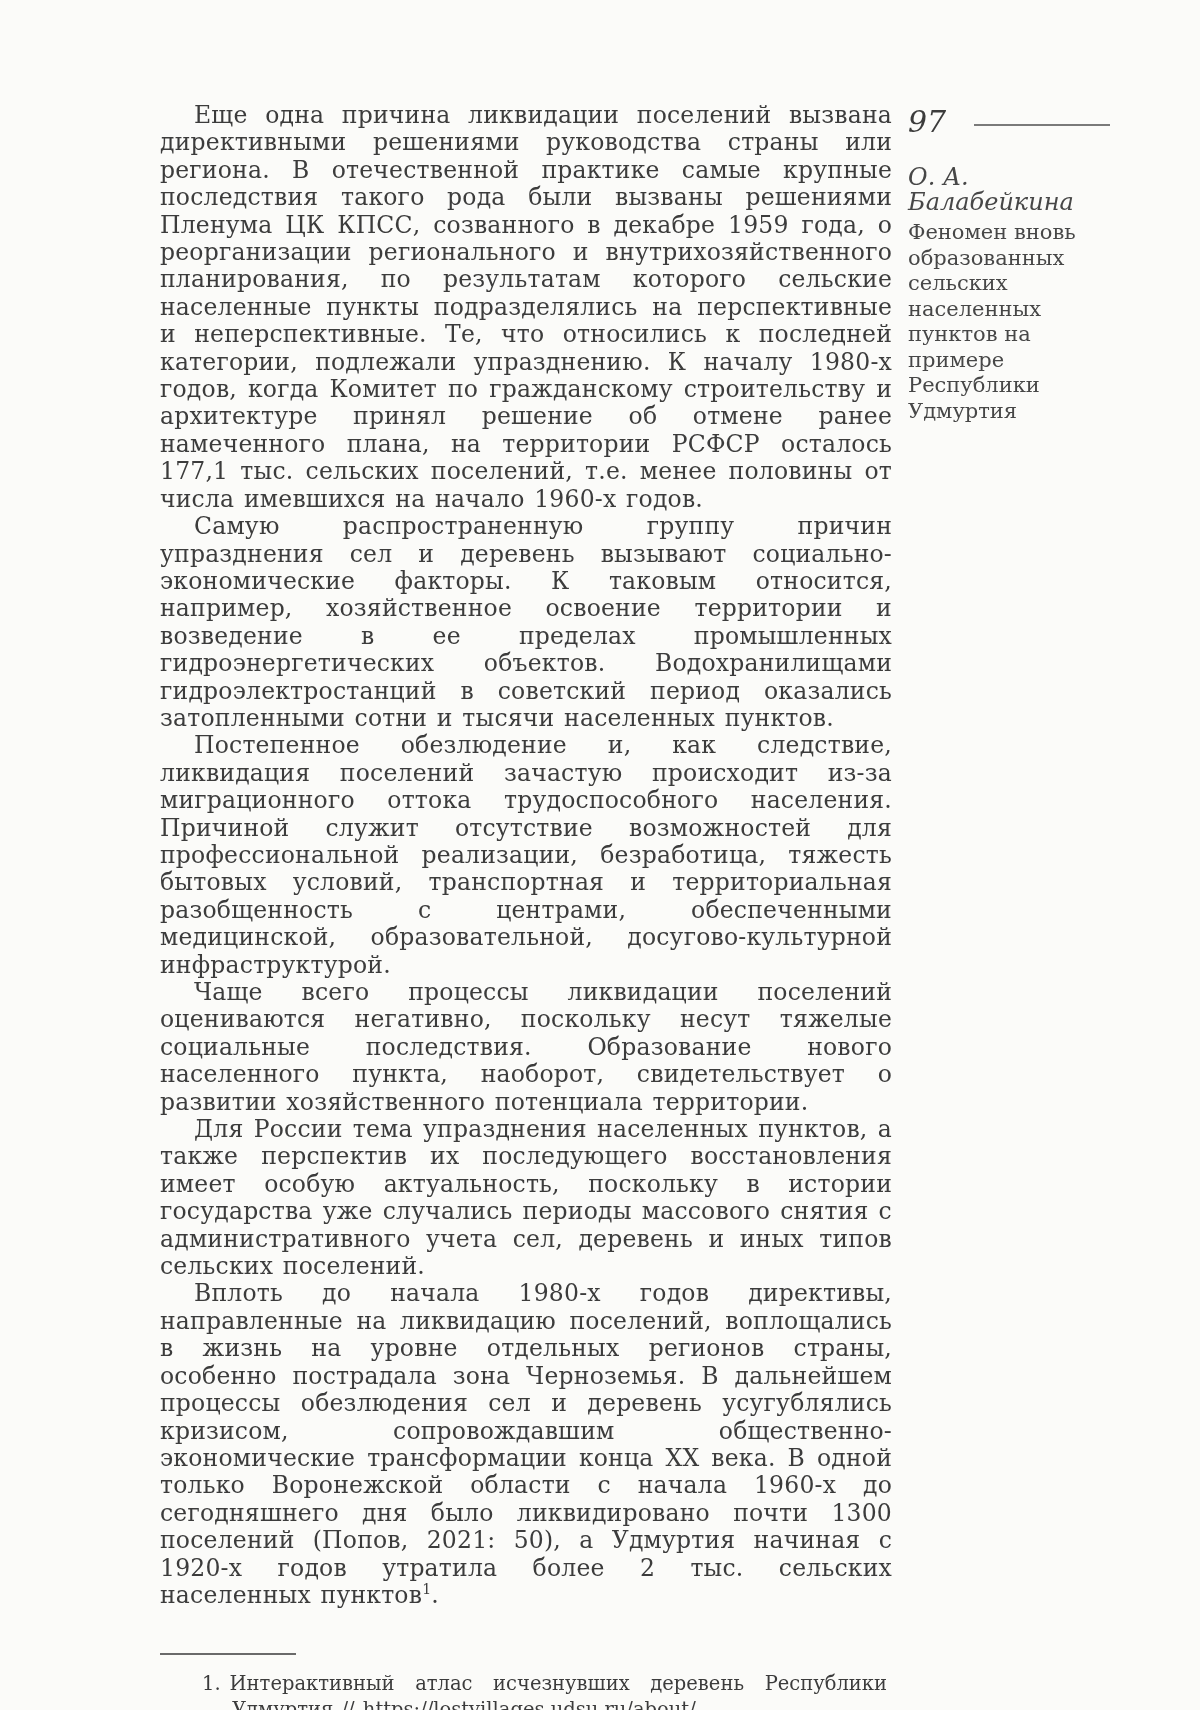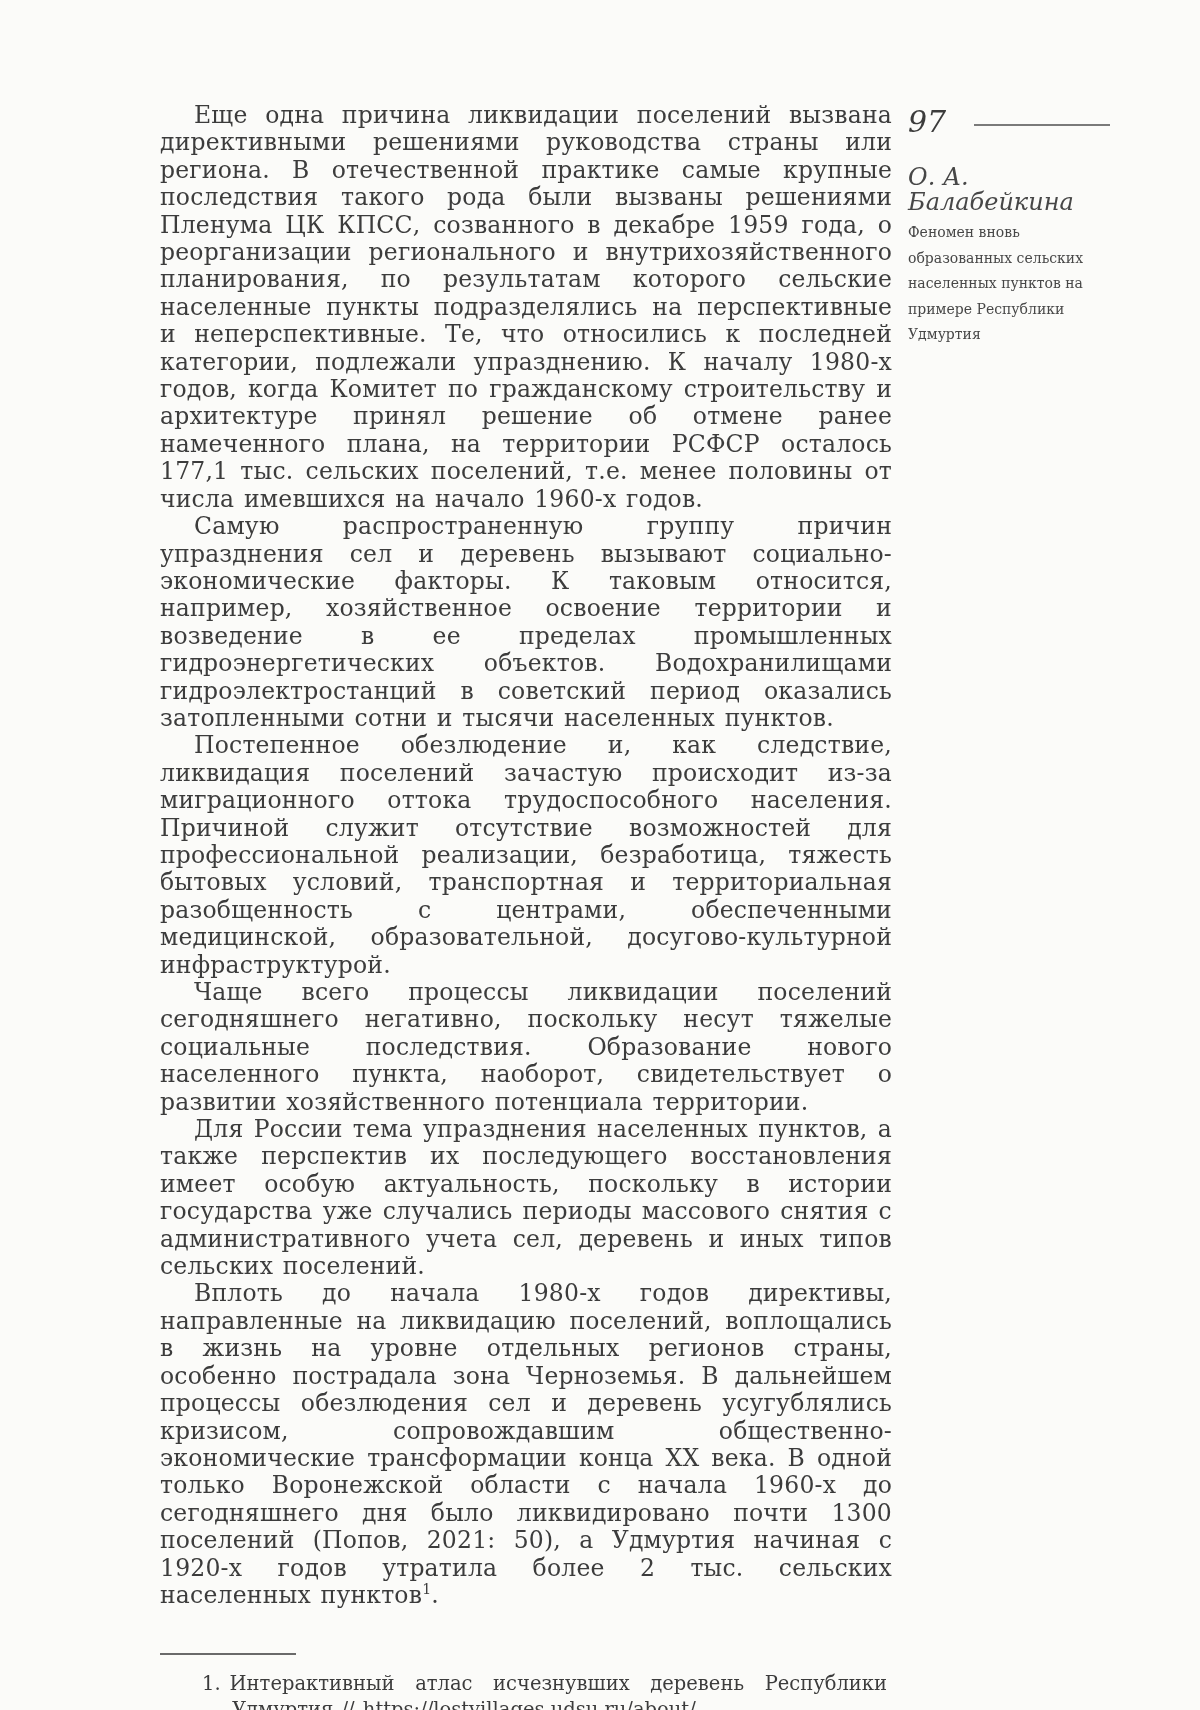--- a/index.html
+++ b/index.html
@@ -82,36 +82,36 @@
   }
   .margin-author {
     margin-top: 26px;
     font-style: italic;
     font-size: 24px;
     line-height: 25px;
     color: #474747;
   }
   .margin-note {
     margin-top: 5px;
-    font-size: 14px;
+    font-size: 21px;
     line-height: 25.5px;
     color: #474747;
   }
 </style>
 </head>
 <body>
 
 <div class="page">
   <div class="content">
 
     <main class="article">
       <p class="para">Еще одна причина ликвидации поселений вызвана директивными решениями руководства страны или региона. В отечественной практике самые крупные последствия такого рода были вызваны решениями Пленума ЦК КПСС, созванного в декабре 1959 года, о реорганизации регионального и внутрихозяйственного планирования, по результатам которого сельские населенные пункты подразделялись на перспективные и неперспективные. Те, что относились к последней категории, подлежали упразднению. К началу 1980-х годов, когда Комитет по гражданскому строительству и архитектуре принял решение об отмене ранее намеченного плана, на территории РСФСР осталось 177,1 тыс. сельских поселений, т.е. менее  половины от числа имевшихся на начало 1960-х годов.</p>
       <p class="para">Самую распространенную группу причин упразднения сел и деревень вызывают социально-экономические факторы. К таковым относится, например, хозяйственное освоение территории и возведение в ее пределах промышленных гидроэнергетических объектов. Водохранилищами гидроэлектростанций в советский период оказались затопленными сотни и тысячи населенных пунктов.</p>
       <p class="para">Постепенное обезлюдение и, как следствие, ликвидация поселений зачастую происходит из-за миграционного оттока трудоспособного населения. Причиной служит отсутствие возможностей для профессиональной реализации, безработица, тяжесть бытовых условий, транспортная и территориальная разобщенность с центрами, обеспеченными медицинской, образовательной, досугово-культурной инфраструктурой.</p>
-      <p class="para">Чаще всего процессы ликвидации поселений сегодняшнего негативно, поскольку несут тяжелые социальные последствия. Образование нового населенного пункта, наоборот, свидетельствует о развитии хозяйственного потенциала территории.</p>
+      <p class="para">Чаще всего процессы ликвидации поселений оцениваются негативно, поскольку несут тяжелые социальные последствия. Образование нового населенного пункта, наоборот, свидетельствует о развитии хозяйственного потенциала территории.</p>
       <p class="para">Для России тема упразднения населенных пунктов, а также перспектив их последующего восстановления имеет особую актуальность, поскольку в истории государства уже случались периоды массового снятия с административного учета сел, деревень и иных типов сельских поселений.</p>
       <p class="para"><span>Вплоть до начала 1980-х годов директивы, направленные на ликвидацию поселений, воплощались в жизнь на уровне отдельных регионов страны, особенно пострадала зона Черноземья. В дальнейшем процессы обезлюдения сел и деревень усугублялись кризисом, сопровождавшим общественно-экономические трансформации конца XX века. В одной только Воронежской области с начала 1960-х до сегодняшнего дня было ликвидировано почти 1300 поселений (Попов, 2021: 50), а Удмуртия начиная с 1920-х годов утратила более 2 тыс. сельских населенных пунктов</span><sup class="fn-ref">1</sup><span>.</span></p>
 
       <div class="footnote-rule"></div>
 
       <div class="footnote">
         <span class="fn-marker">1.</span><span>Интерактивный атлас исчезнувших деревень Республики Удмуртия // https://lostvillages.udsu.ru/about/</span>
       </div>
 
     </main>

